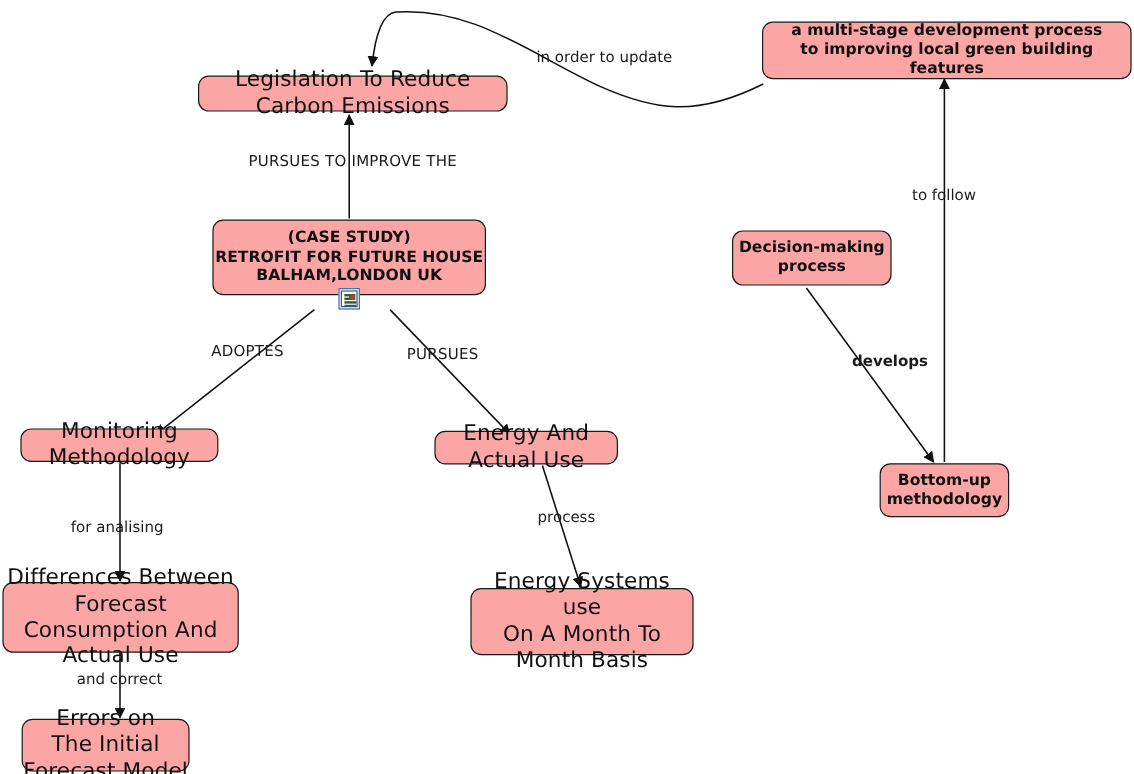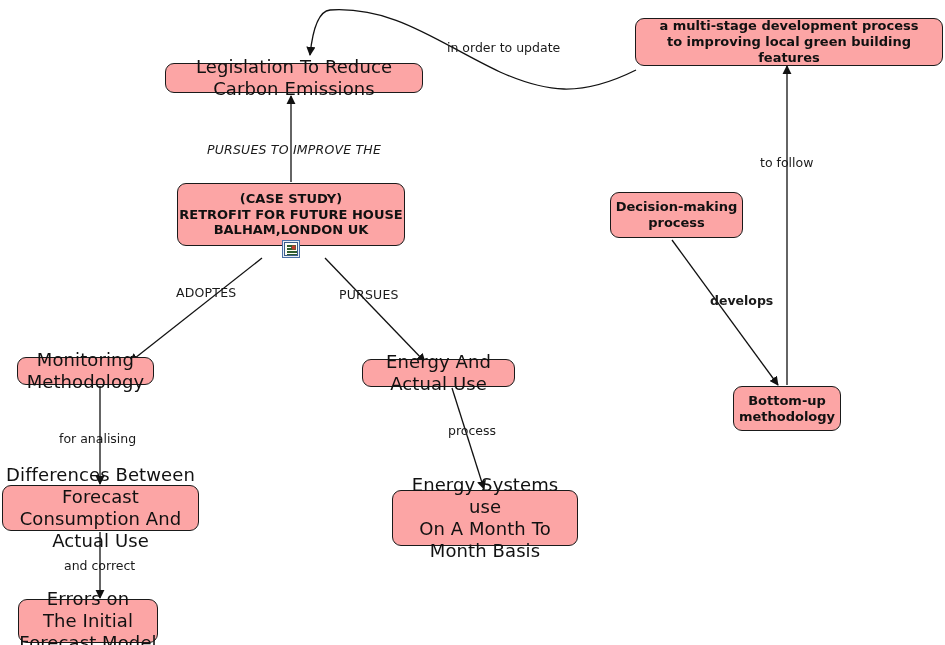--- a/index.html
+++ b/index.html
@@ -143,36 +143,36 @@
       <div class="bar" style="top:11px; width:11px;"></div>
     </div>
   </div>
 
   <div class="node bold" style="left:610px; top:192px; width:133px; height:46px;">Decision-making
 process</div>
 
   <div class="node bold" style="left:733px; top:386px; width:108px; height:45px;">Bottom-up
 methodology</div>
 
-  <div class="node plain" style="left:17px; top:357px; width:137px; height:28px;">Monitoring Methodology</div>
+  <div class="node plain" style="left:17px; top:357px; width:165px; height:28px;">Monitoring Methodology</div>
 
   <div class="node plain" style="left:362px; top:359px; width:153px; height:28px;">Energy And Actual Use</div>
 
-  <div class="node plain" style="left:2px; top:485px; width:197px; height:46px;">Differences Between Forecast
+  <div class="node plain" style="left:2px; top:485px; width:197px; height:59px;">Differences Between Forecast
 Consumption And Actual Use</div>
 
   <div class="node plain" style="left:392px; top:490px; width:186px; height:56px;">Energy Systems use
 On A Month To Month Basis</div>
 
   <div class="node plain" style="left:18px; top:599px; width:140px; height:44px;">Errors on
 The Initial Forecast Model</div>
 
   <div class="edge-label" style="left:447px; top:40px;">in order to update</div>
 
-  <div class="edge-label caps" style="left:207px; top:142px;font-style:italic;">PURSUES TO IMPROVE THE</div>
+  <div class="edge-label caps" style="left:207px; top:126px;">PURSUES TO IMPROVE THE</div>
 
   <div class="edge-label" style="left:760px; top:155px;">to follow</div>
 
   <div class="edge-label caps" style="left:176px; top:285px;">ADOPTES</div>
 
   <div class="edge-label caps" style="left:339px; top:287px;">PURSUES</div>
 
   <div class="edge-label" style="left:710px; top:293px;font-weight:bold;">develops</div>
 
   <div class="edge-label" style="left:59px; top:431px;">for analising</div>

